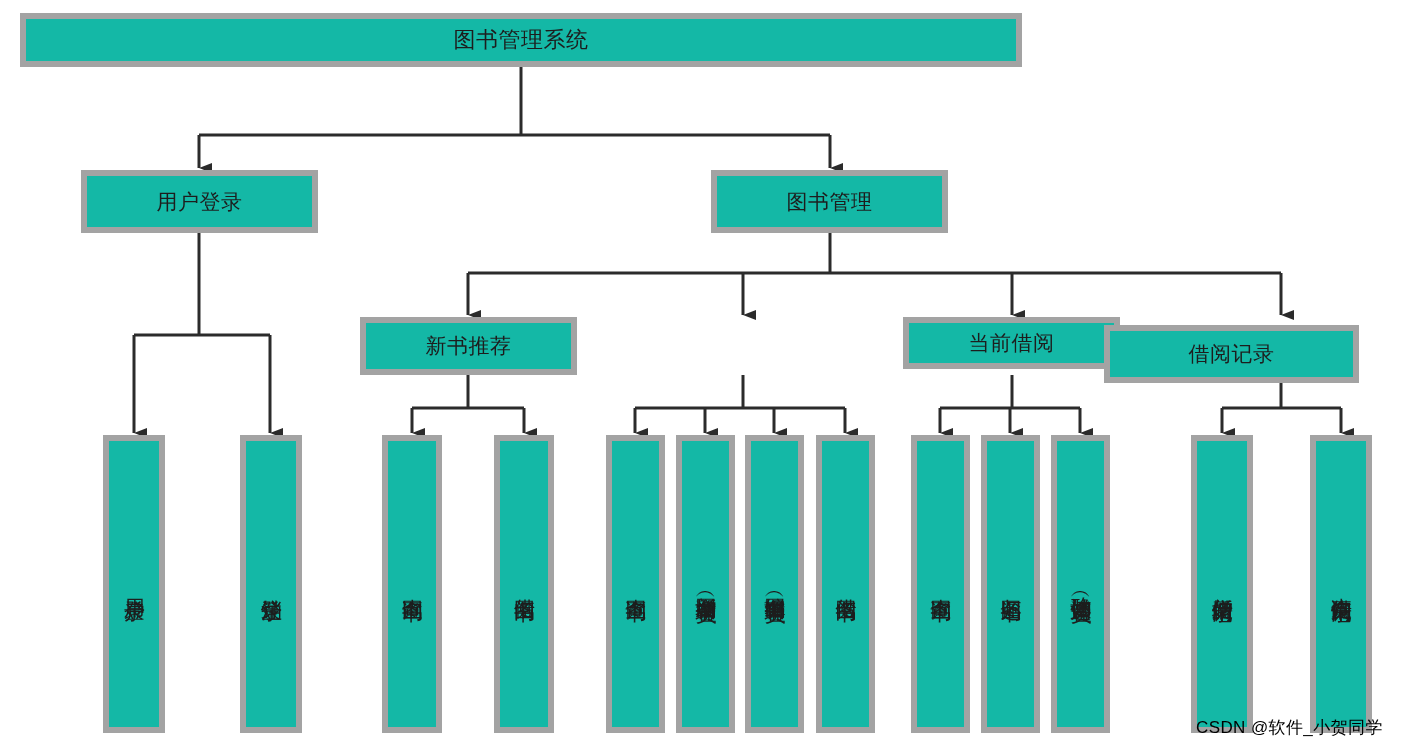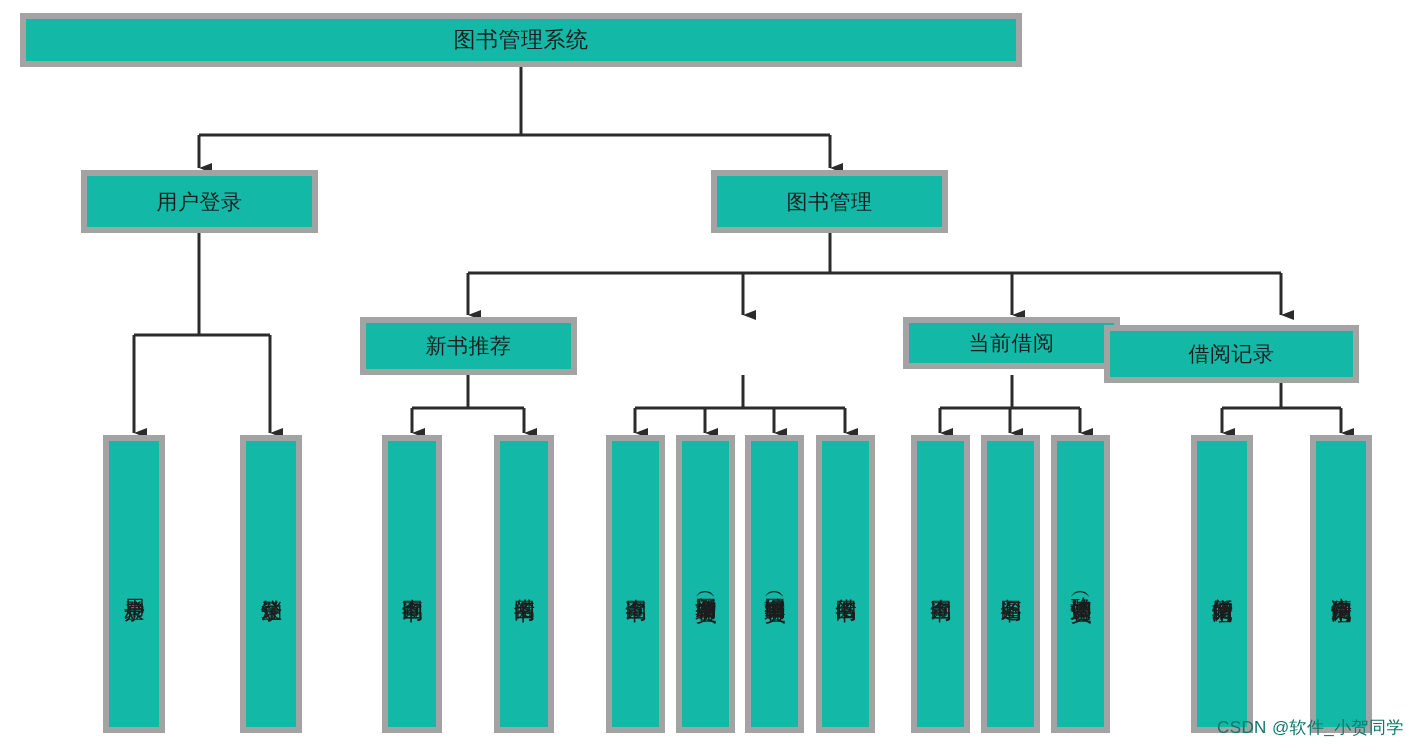--- a/index.html
+++ b/index.html
@@ -57,25 +57,24 @@
     font-size: 21px;
     line-height: 1.28;
     color: #1d1d1d;
     letter-spacing: 1px;
     text-align: center;
     max-height: 100%;
   }
   .watermark {
     position: absolute;
     font-size: 17px;
-    color: #0f766e;
+    color: #000000;
     white-space: nowrap;
     pointer-events: none;
     letter-spacing: 0.4px;
-    margin-left: 21px;
   }
 </style>
 </head>
 <body>
 
 <div id="diagram-root">
 
   <svg class="diagram-canvas" viewBox="0 0 1405 747">
     <defs>
       <marker id="arrowDown" markerWidth="12" markerHeight="14" refX="6" refY="13" orient="auto" markerUnits="userSpaceOnUse">

